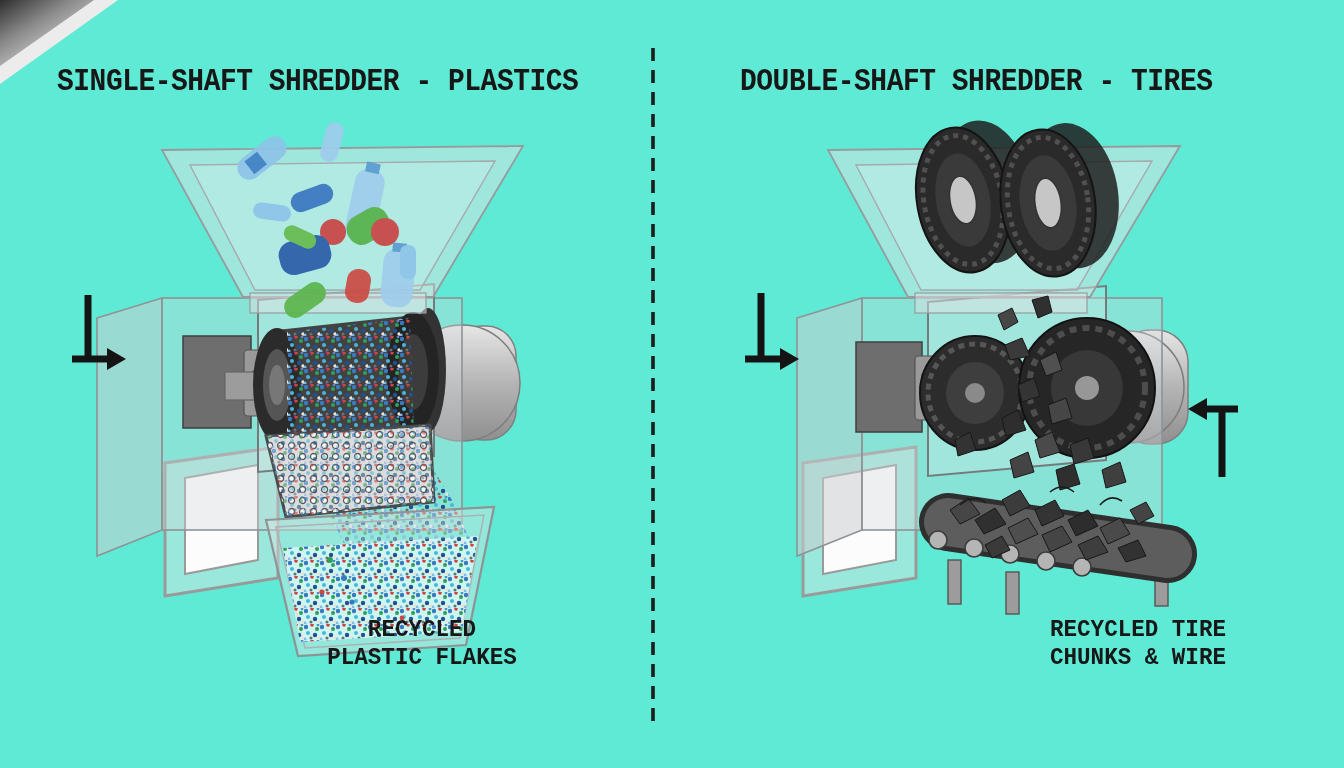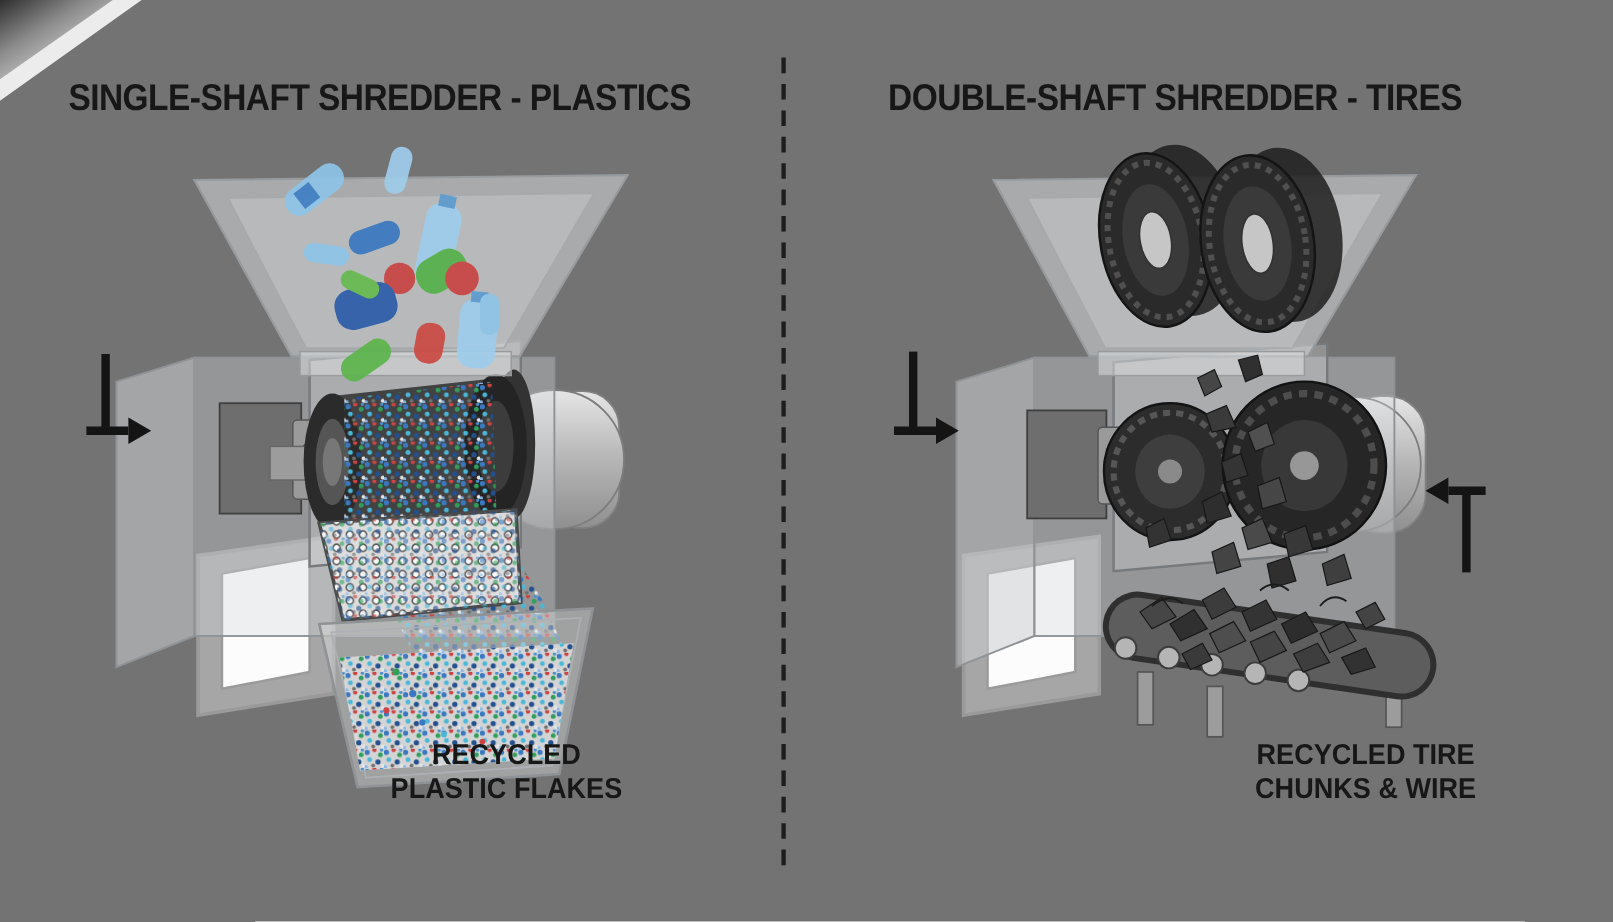--- a/index.html
+++ b/index.html
@@ -1,18 +1,18 @@
 <!DOCTYPE html>
 <html><head>
 <meta charset="utf-8">
 <style>
   html,body{margin:0;padding:0;background:#e9e9e9;}
   .stage{
-    position:relative;width:1344px;height:768px;background:#737373;
-    overflow:hidden;font-family:Liberation Sans, sans-serif;
+    position:relative;width:1344px;height:768px;background:#5eead4;
+    overflow:hidden;font-family:Liberation Mono, monospace;
   }
   .stage svg{position:absolute;left:0;top:0;}
   .panel-title{
     position:absolute;top:64px;white-space:nowrap;
     font-weight:bold;font-size:31px;letter-spacing:-0.5px;color:#171717;
     transform:scaleX(.9);transform-origin:left top;
   }
   .panel-title.left{left:57px;}
   .panel-title.right{left:740px;}
   .caption{

